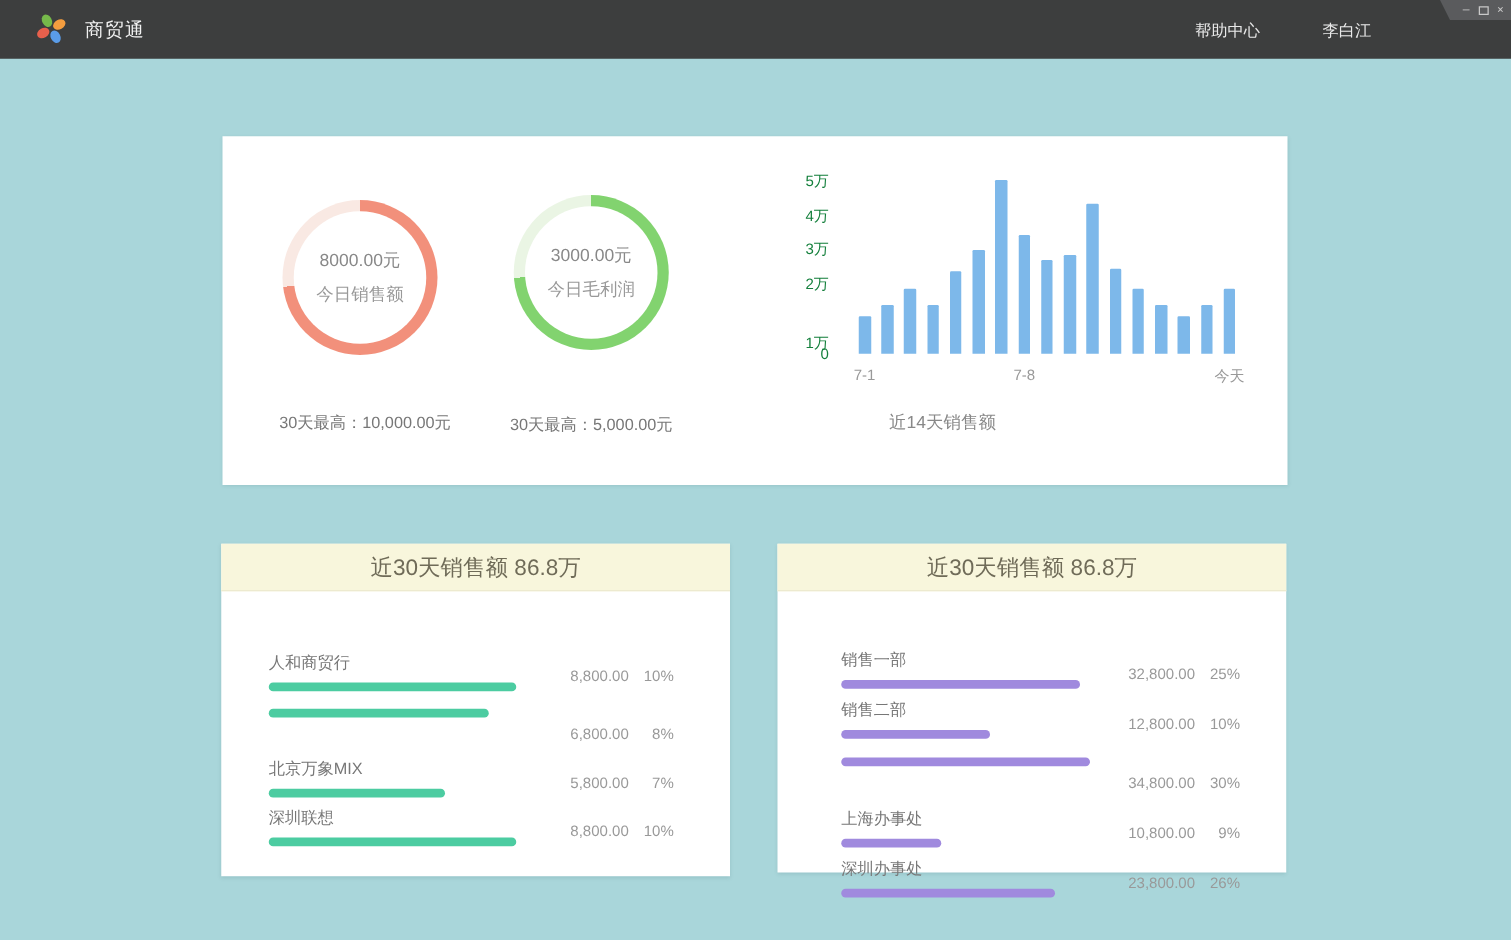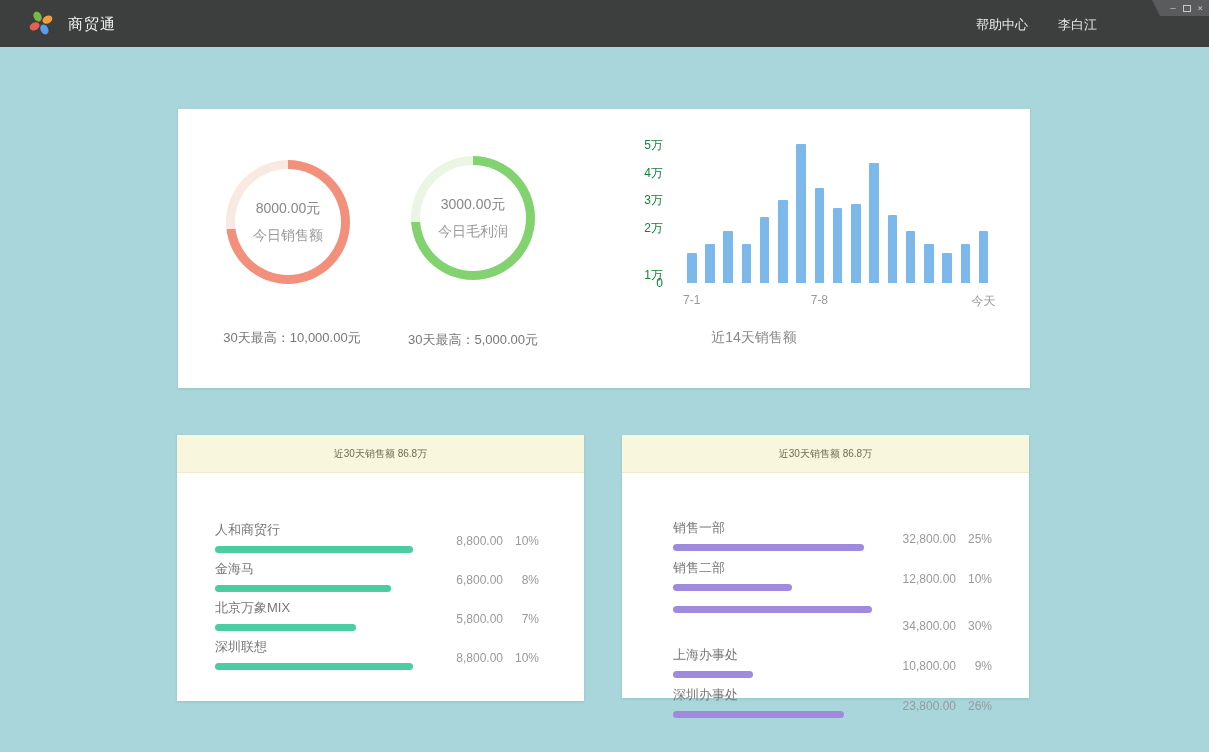--- a/index.html
+++ b/index.html
@@ -3,21 +3,21 @@
 <meta charset="utf-8">
 <style>
   * { margin:0; padding:0; box-sizing:border-box; }
   html,body { width:1209px; height:752px; }
   body { font-family:"Liberation Sans", sans-serif; position:relative; overflow:hidden; background:#a9d6da; }
 
   
   .topbar { position:absolute; left:0; top:0; width:1209px; height:47px; background:#3d3e3e; z-index:5; }
   .logo { position:absolute; left:27px; top:9px; width:28px; height:28px; }
   .app-title { position:absolute; left:68px; top:15px; font-size:15px; color:#f2f2f2; letter-spacing:1px; }
-  .topnav { position:absolute; right:112px; top:16px; font-size:13px; color:#e8e8e8; display:flex; gap:30px; }
+  .topnav { position:absolute; right:112px; top:16px; font-size:13px; color:#e8e8e8; display:flex; gap:50px; }
   .topnav span { cursor:pointer; }
   .win-controls { position:absolute; right:0; top:0; width:62px; height:16px; background:#5a5b5d;
                   clip-path:polygon(5px 0, 100% 0, 100% 100%, 13px 100%);
                   display:flex; align-items:center; justify-content:flex-end; gap:7px; padding-right:6px; z-index:6; }
   .win-btn { color:#c9c9c9; font-size:9px; line-height:9px; cursor:pointer; font-family:"DejaVu Sans Mono", monospace; }
   .win-btn.max { font-size:8px; border:1px solid #c9c9c9; width:8px; height:7px; }
 
   
   .main { position:absolute; left:0; top:47px; width:1209px; height:705px; }
   .card { position:absolute; background:#ffffff; box-shadow:0 1px 3px rgba(60,110,115,0.18); }
@@ -41,21 +41,21 @@
   .chart { position:absolute; left:425px; top:36px; width:400px; height:230px; }
   .yaxis { position:absolute; left:0; top:0; width:60px; height:138px; }
   .ylab  { position:absolute; right:0; transform:translateY(-50%); font-size:12px; color:#15803d; }
   .plot  { position:absolute; left:84px; top:0; width:302px; height:138px; }
   .bar   { position:absolute; bottom:0; width:9.5px; background:#7db8ea; border-radius:1px 1px 0 0; }
   .xlab  { position:absolute; top:148px; transform:translateX(-50%); font-size:12px; color:#999; white-space:nowrap; }
   .chart-title { position:absolute; top:184px; left:151px; transform:translateX(-50%); font-size:14px; color:#888; white-space:nowrap; }
 
   
   .card-header { height:38px; background:#f8f6dc; border-bottom:1px solid #edeacf;
-                 display:flex; align-items:center; justify-content:center; font-size:10px; color:#6f6b58; }
+                 display:flex; align-items:center; justify-content:center; font-size:18px; color:#6f6b58; }
   .list { padding:14px 45px 0 38px;margin-top:34px; }
   .card-br .list { padding:12px 37px 0 51px; }
   .list-row { position:relative; height:39px; }
   .card-br .list-row { height:40px; }
   .row-name { font-size:13px; color:#777; }
   .row-bar  { height:7px; border-radius:4px; margin-top:7px; }
   .row-vals { position:absolute; right:0; top:13px; display:flex; }
   .row-value { font-size:12px; color:#999; min-width:70px; text-align:right; }
   .row-pct   { font-size:12px; color:#999; min-width:36px; text-align:right; }
 </style>
@@ -141,21 +141,20 @@
     <div class="list" id="customers-list">
         <div class="list-row">
           <div class="row-name">人和商贸行</div>
           <div class="row-bar" style="width: 198px; background: rgb(76, 204, 161);"></div>
           <div class="row-vals">
             <span class="row-value">8,800.00</span>
             <span class="row-pct">10%</span>
           </div>
         </div>
         <div class="list-row">
-          <div class="row-name">金海马</div>
           <div class="row-bar" style="width: 176.22px; background: rgb(76, 204, 161);"></div>
           <div class="row-vals">
             <span class="row-value">6,800.00</span>
             <span class="row-pct">8%</span>
           </div>
         </div>
         <div class="list-row">
           <div class="row-name">北京万象MIX</div>
           <div class="row-bar" style="width: 140.58px; background: rgb(76, 204, 161);"></div>
           <div class="row-vals">

